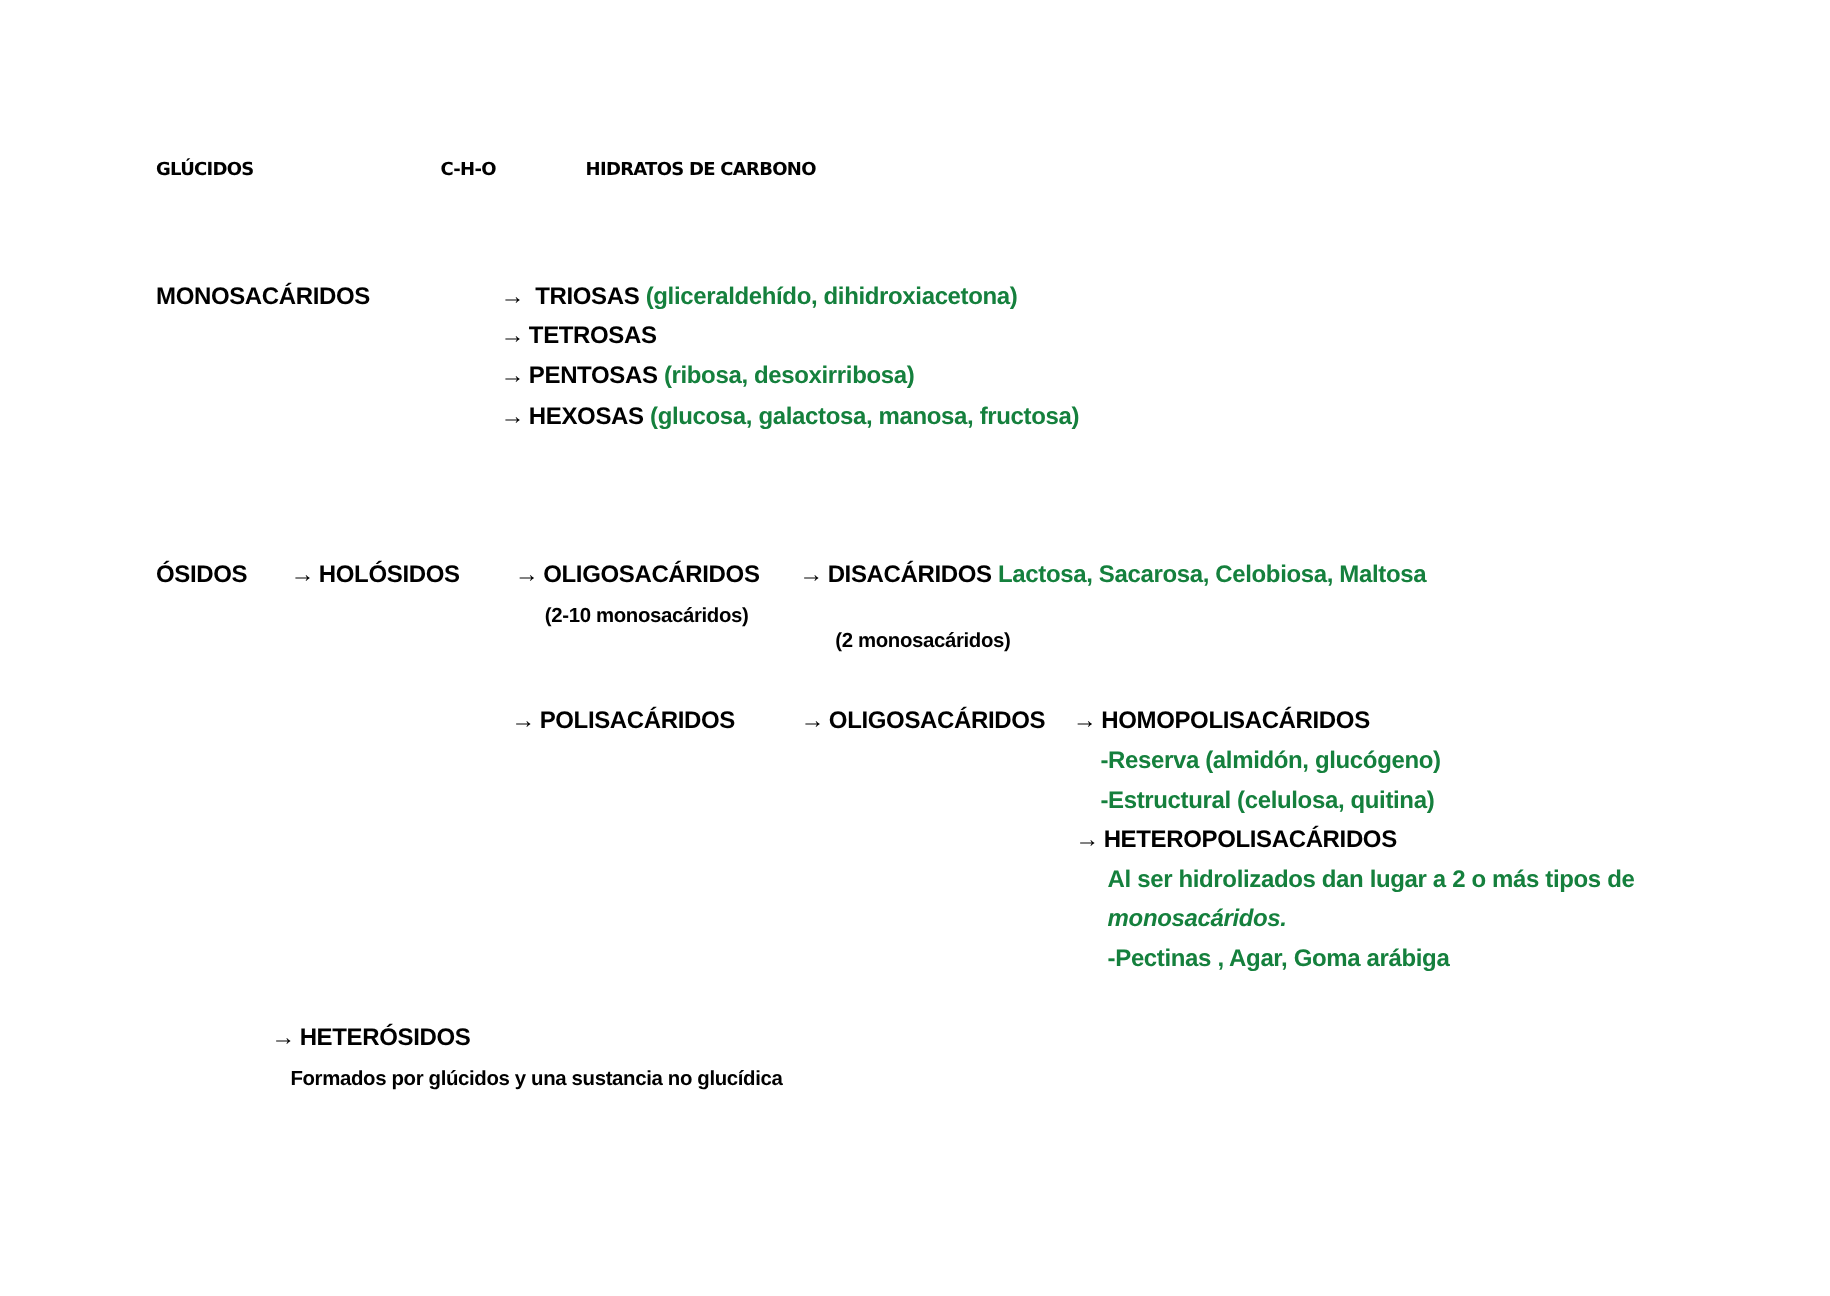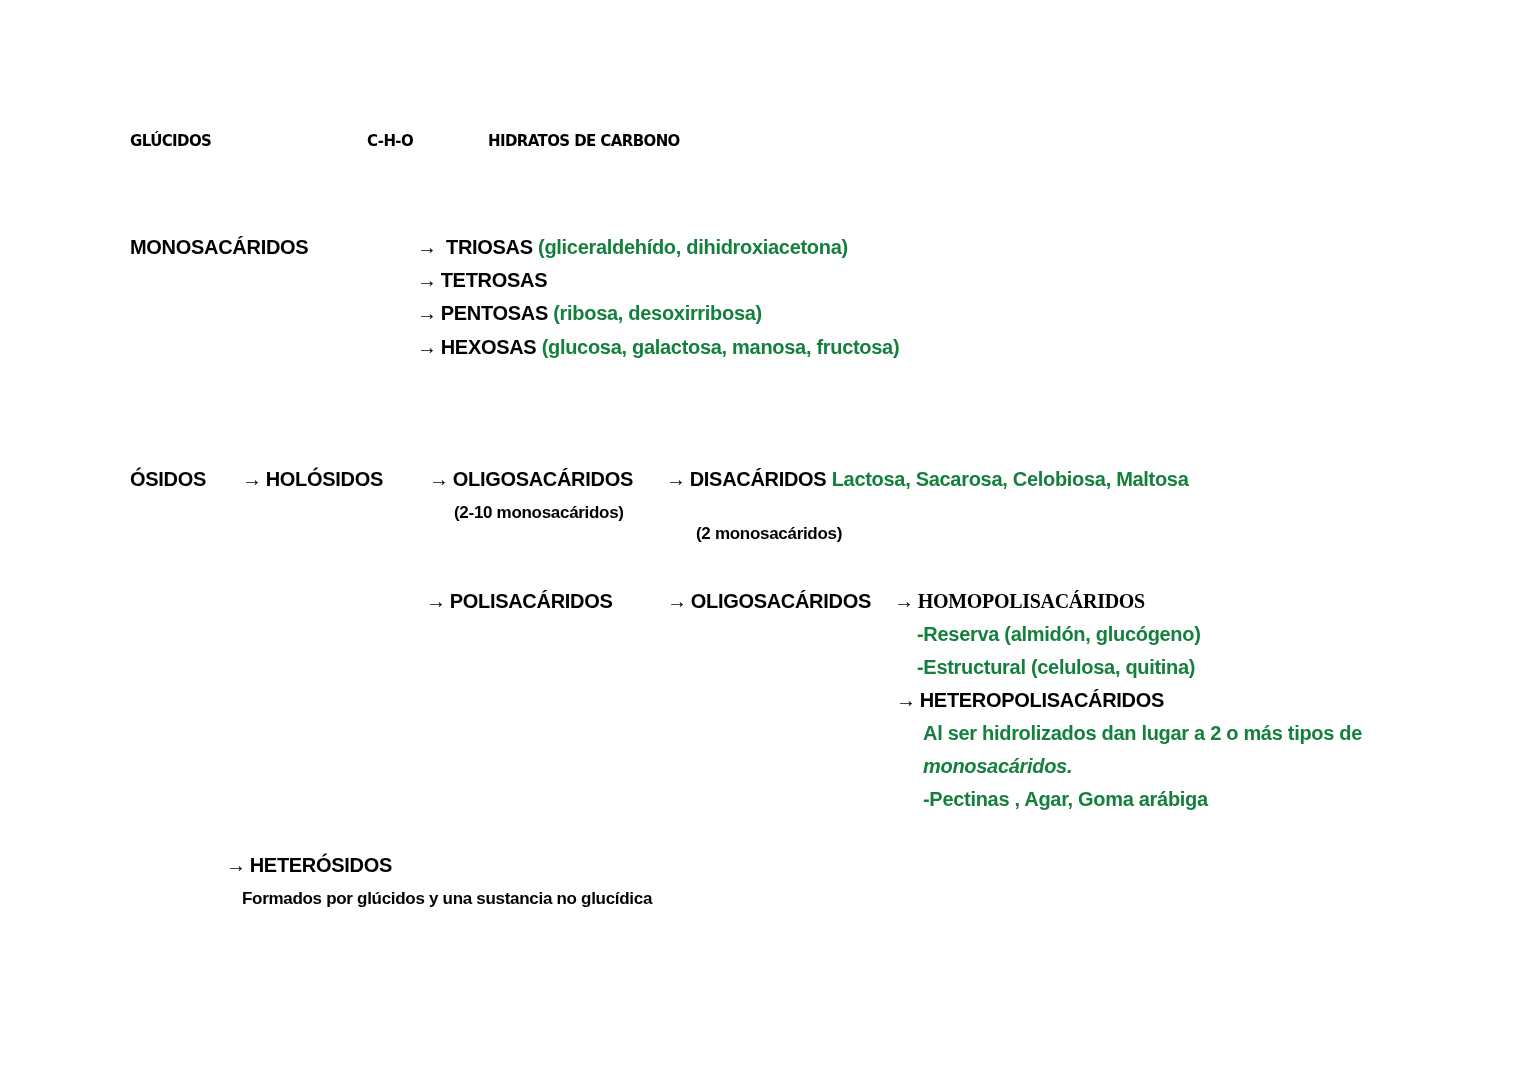--- a/index.html
+++ b/index.html
@@ -50,21 +50,21 @@
   <span class="red">Lactosa, Sacarosa, Celobiosa, Maltosa</span>
 </div>
 <div class="t sm" style="left:696px; top:524px;">(2 monosacáridos)</div>
 
 <div class="t" style="left:426px; top:590px;">
   <span class="arrow">→</span><span>POLISACÁRIDOS</span>
 </div>
 <div class="t" style="left:667px; top:590px;">
   <span class="arrow">→</span><span>OLIGOSACÁRIDOS</span>
 </div>
-<div class="t" style="left:894px; top:590px;font-family:Liberation Serif, serif;">
+<div class="t" style="left:894px; top:590px;">
   <span class="arrow">→</span><span>HOMOPOLISACÁRIDOS</span>
 </div>
 <div class="t red" style="left:917px; top:623px;">-Reserva (almidón, glucógeno)</div>
 <div class="t red" style="left:917px; top:656px;">-Estructural (celulosa, quitina)</div>
 <div class="t" style="left:896px; top:689px;">
   <span class="arrow">→</span><span>HETEROPOLISACÁRIDOS</span>
 </div>
 <div class="t red" style="left:923px; top:722px;">Al ser hidrolizados dan lugar a 2 o más tipos de</div>
 <div class="t red" style="left:923px; top:755px;font-style:italic;">monosacáridos.</div>
 <div class="t red" style="left:923px; top:788px;">-Pectinas , Agar, Goma arábiga</div>

